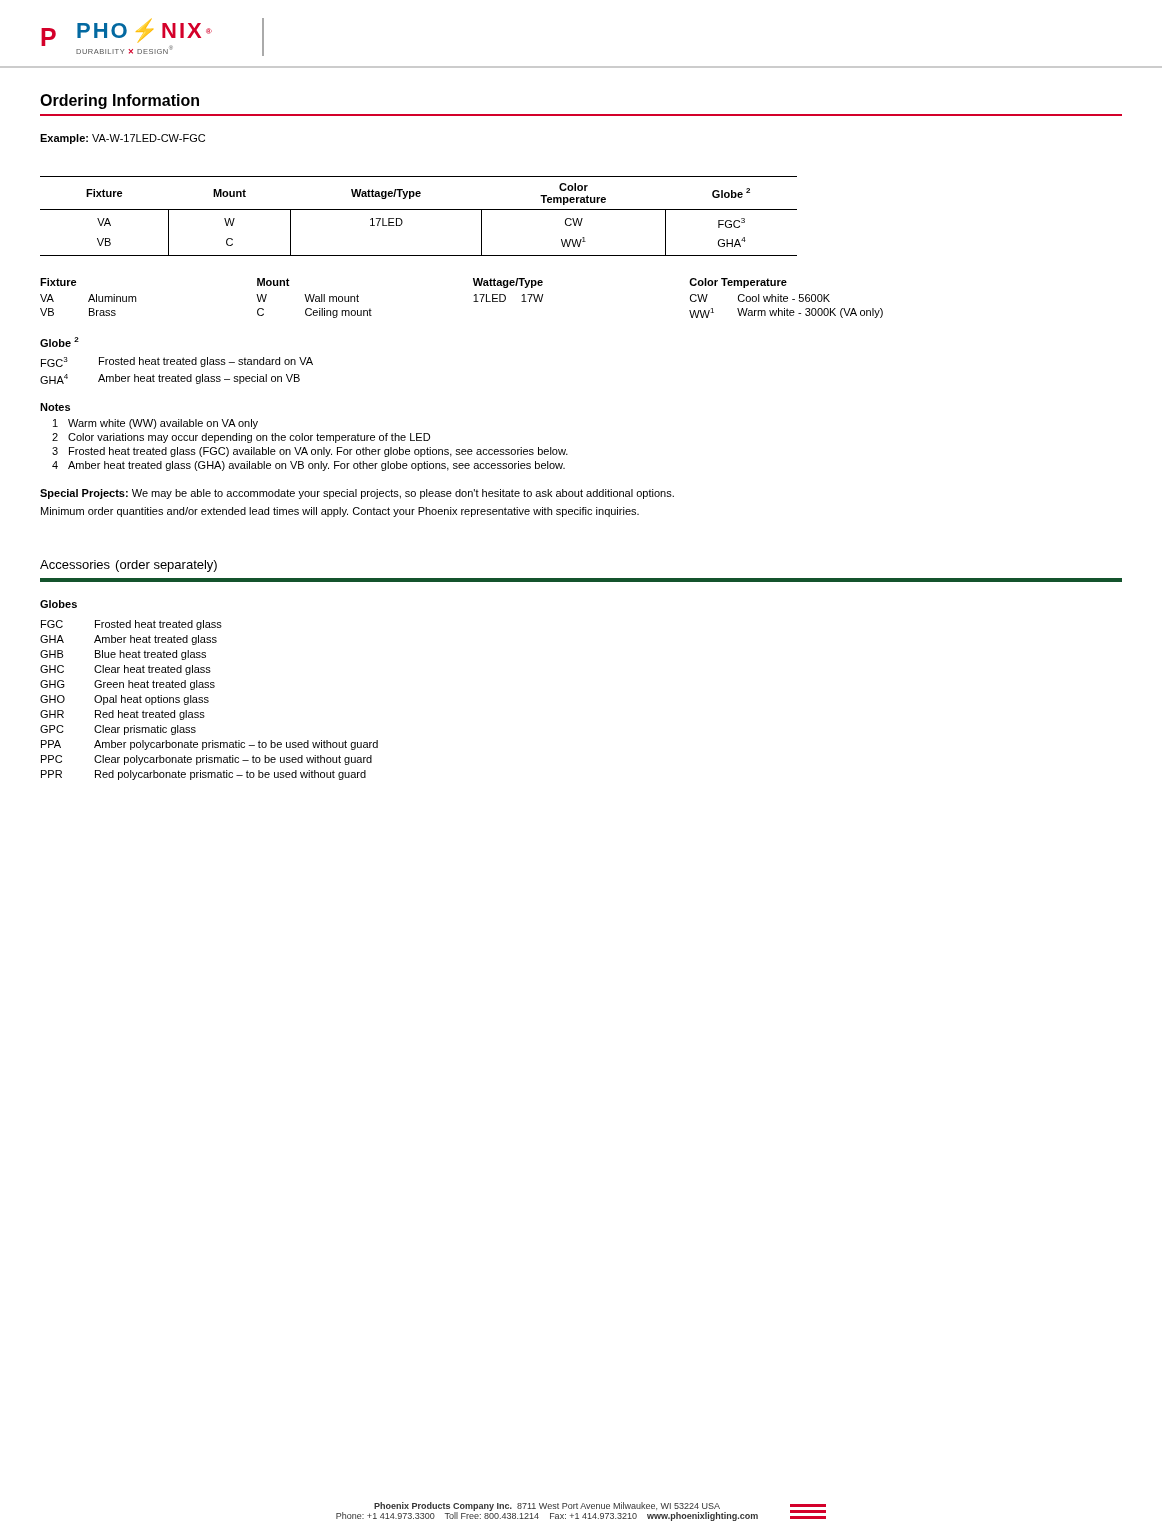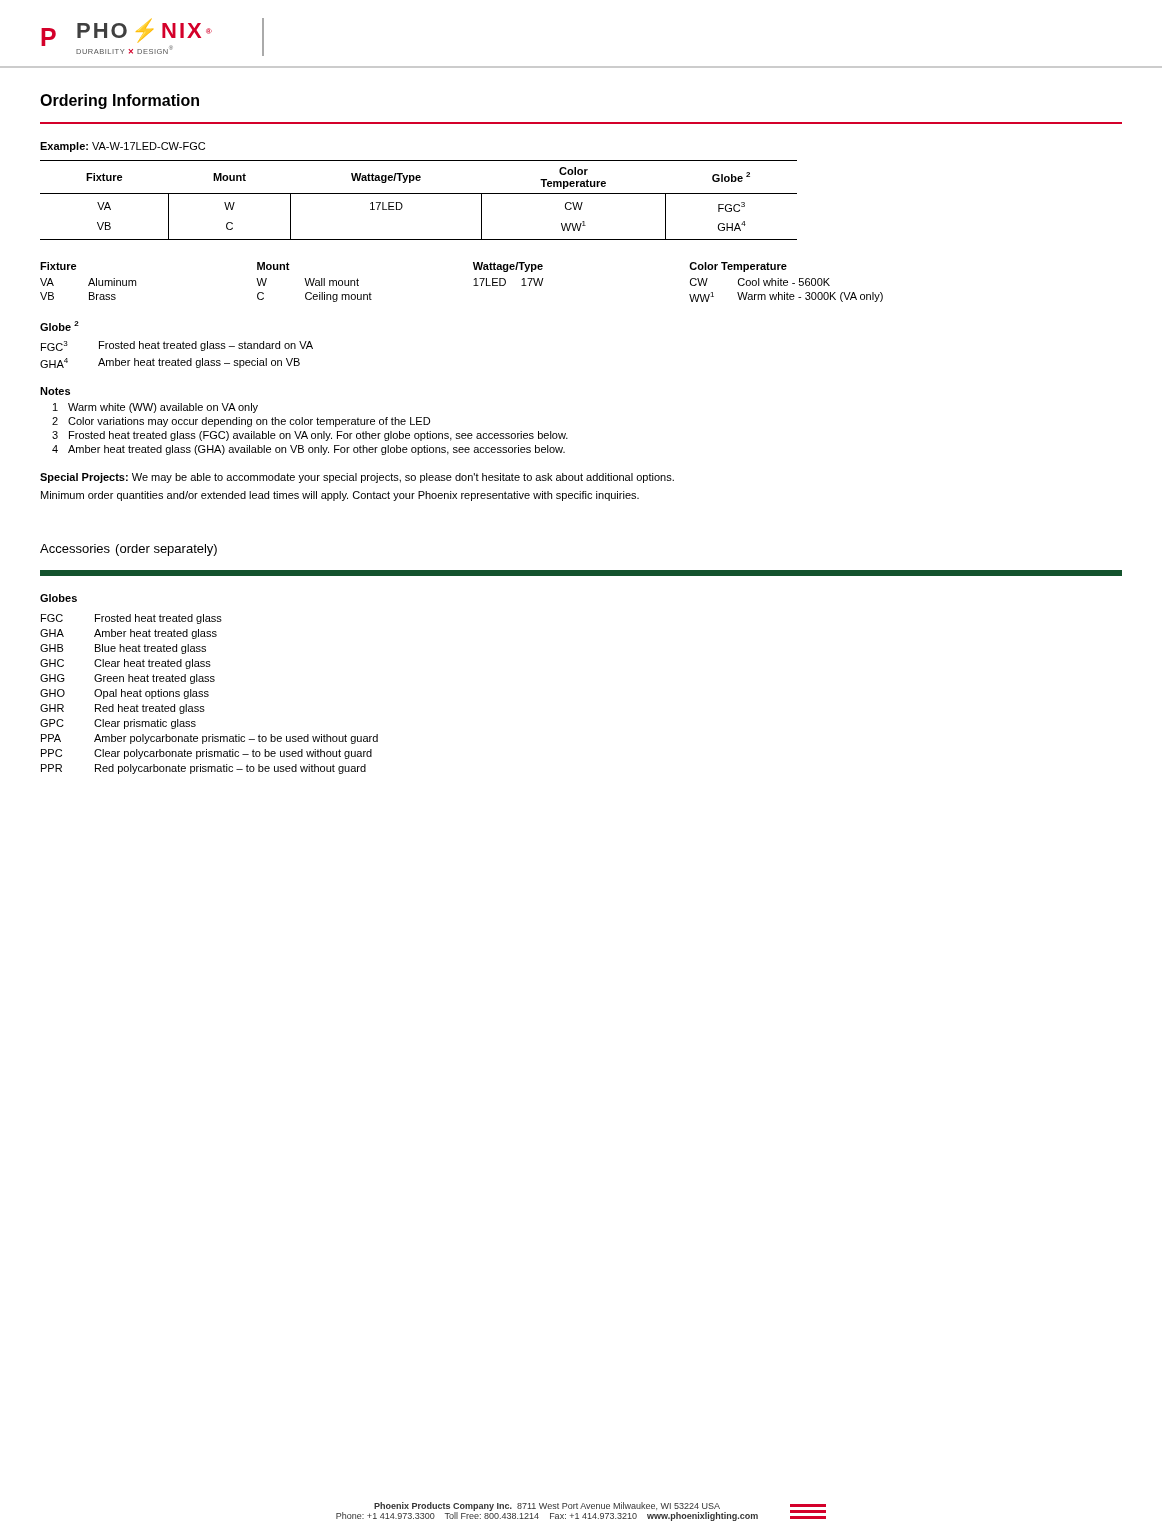--- a/index.html
+++ b/index.html
@@ -60,28 +60,28 @@
     .content {
       padding: 24px 40px 0 40px;
     }
 
     
     .section-heading {
       font-size: 16px;
       font-weight: 700;
       color: #000;
       border-bottom: 2px solid #d4002a;
-      padding-bottom: 12px;
+      padding-bottom: 4px;
       margin-bottom: 16px;
     }
 
     
     .example-line {
       font-size: 11px;
-      margin-bottom: 8px;
+      margin-bottom: 32px;
     }
     .example-line strong {
       font-weight: 700;
     }
 
     
     .ordering-table-wrap {
       margin-bottom: 20px;
     }
     .ordering-table {
@@ -184,22 +184,22 @@
     }
 
     
     .accessories-section {
       margin-top: 32px;
     }
     .accessories-heading {
       font-size: 18px;
       font-weight: 900;
       color: #000;
-      border-bottom: 6px solid #14532d;
-      padding-bottom: 12px;
+      border-bottom: 4px solid #14532d;
+      padding-bottom: 4px;
       margin-bottom: 16px;
     }
     .accessories-heading span {
       font-size: 13px;
       font-weight: 400;
     }
     .globes-subtitle {
       font-size: 11px;
       font-weight: 700;
       margin-bottom: 8px;
@@ -254,21 +254,21 @@
 <div class="header">
   <div class="logo-area">
     <div class="logo-phoenix">
 
       <svg viewBox="0 0 36 36" width="50" height="40">
         <text x="0" y="28" font-size="28" font-weight="900" fill="#d4002a" font-family="Arial">P</text>
       </svg>
       <div>
         <div style="display:flex;align-items:center;gap:2px;">
 
-          <span style="font-size:22px;font-weight:900;color:#404040;letter-spacing:2px;">PHO</span>
+          <span style="font-size:22px;font-weight:900;color:#0369a1;letter-spacing:2px;">PHO</span>
 
           <span style="font-size:22px;font-weight:900;color:#d4002a;">⚡</span>
           <span style="font-size:22px;font-weight:900;color:#d4002a;letter-spacing:2px;">NIX</span>
           <sup style="font-size:8px;color:#d4002a;font-weight:900;">®</sup>
         </div>
         <div style="font-size:7.5px;color:#555;letter-spacing:0.5px;margin-top:1px;">
           DURABILITY <span style="color:#d4002a;font-weight:bold;">✕</span> DESIGN<sup style="font-size:6px;">®</sup>
         </div>
       </div>
     </div>

